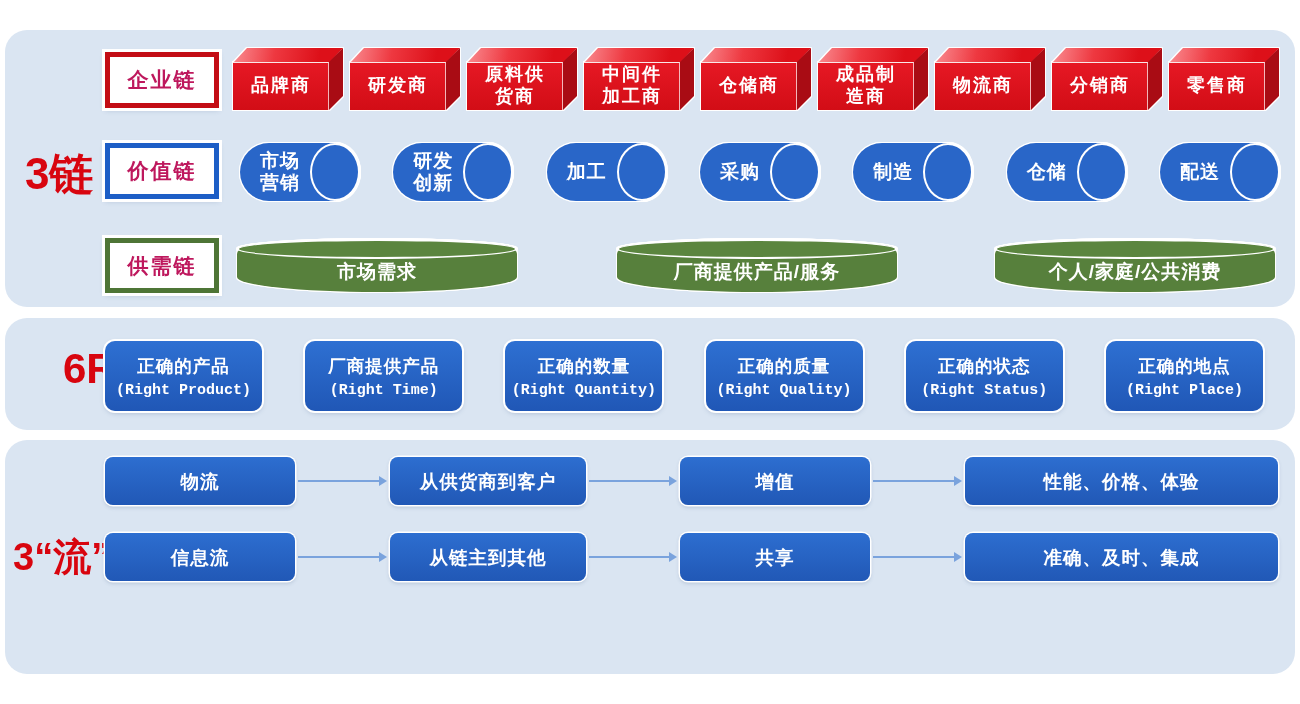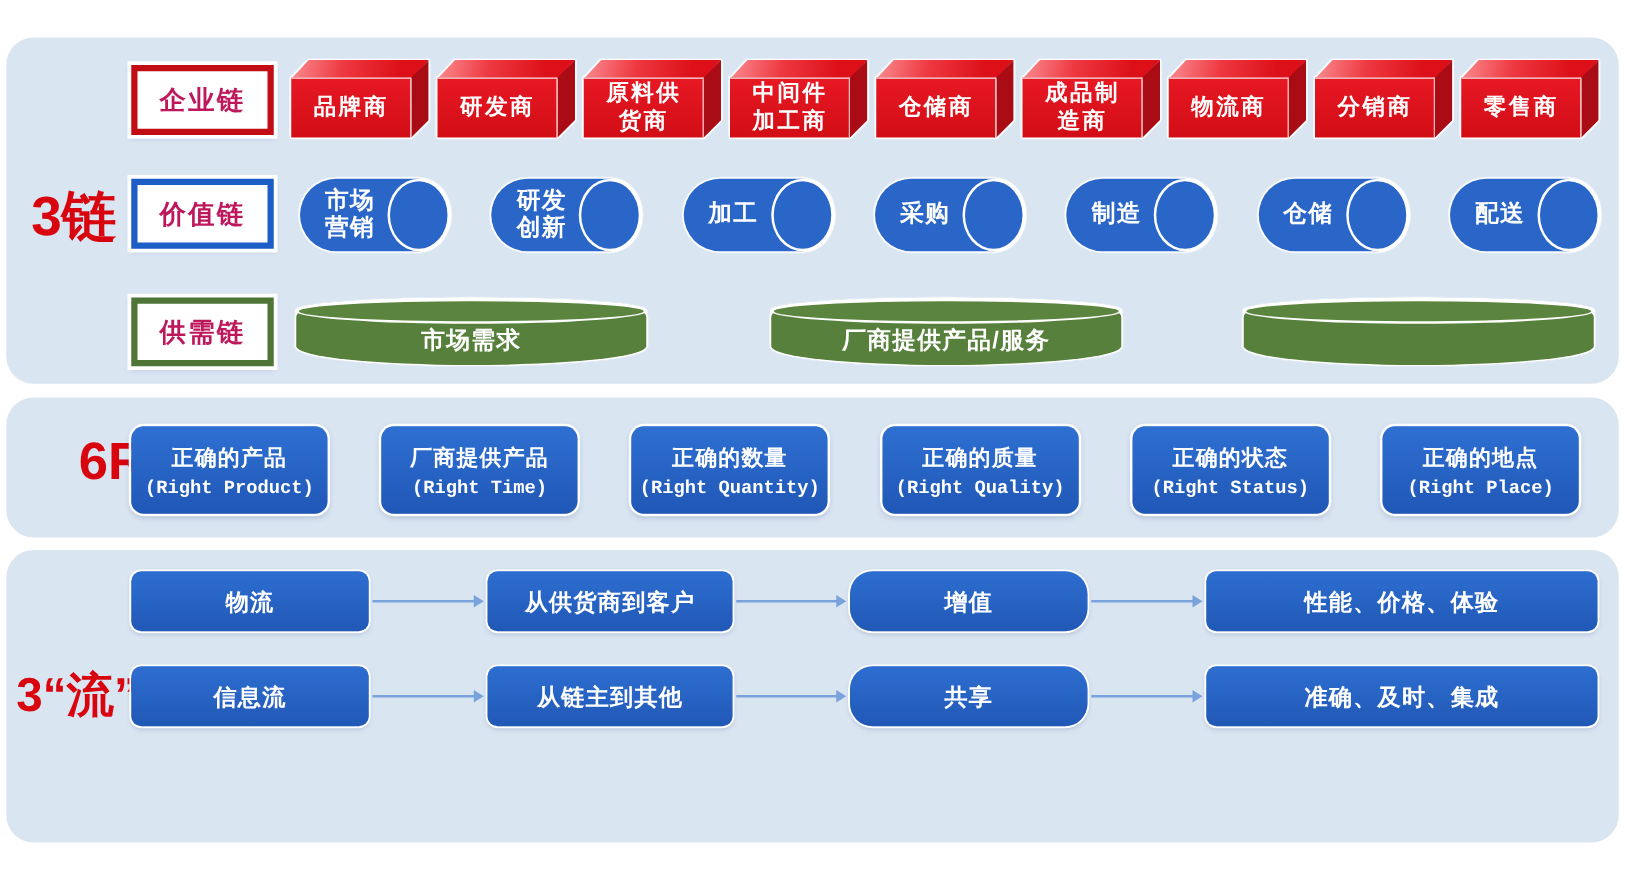--- a/index.html
+++ b/index.html
@@ -104,21 +104,21 @@
   
   .flow-row { position:absolute; left:0; width:100%; height:48px; }
   .flow-row-0 { top:17px; } .flow-row-1 { top:93px; } .flow-row-2 { top:168px; }
   .fcell { position:absolute; top:0; height:48px; border-radius:8px;
            background:linear-gradient(180deg,#2d6ed0,#2158b6);
            box-shadow:0 0 0 1.5px #fff, 0 2px 4px rgba(70,95,140,.3);
            color:#fff; font-size:18.5px; letter-spacing:1px;
            display:flex; align-items:center; justify-content:center; }
   .c1 { left:100px; width:190px; }
   .c2 { left:385px; width:196px; }
-  .c3 { left:675px; width:190px;border-radius:18px; }
+  .c3 { left:675px; width:190px; }
   .c4 { left:960px; width:313px; }
   .farrow { position:absolute; top:23px; height:2px; }
   .a1 { left:293px; width:89px; } .a2 { left:584px; width:88px; } .a3 { left:868px; width:89px; }
   .farrow .aline { position:absolute; left:0; right:7px; top:0; height:2px; background:#7aa3dd; }
   .farrow::after { content:''; position:absolute; right:0; top:-4px;
                    border-left:8px solid #7aa3dd;
                    border-top:5px solid transparent; border-bottom:5px solid transparent; }
 </style>
 </head>
 <body>
@@ -243,20 +243,21 @@
         <div class="disk-label">市场需求</div>
       </div>
     <div class="disk disk-2 ow">
         <div class="disk-body"></div>
         <div class="disk-top"></div>
         <div class="disk-label">厂商提供产品/服务</div>
       </div>
     <div class="disk disk-3 ow">
         <div class="disk-body"></div>
         <div class="disk-top"></div>
+        <div class="disk-label">个人/家庭/公共消费</div>
       </div>
   </section>
 
   <section class="panel panel-6r">
     <div class="side-label r-label">6R</div>
     <div class="row-6r">
       <div class="rbox">
           <div class="r-zh">正确的产品</div>
           <div class="r-en">(Right Product)</div>
         </div>

